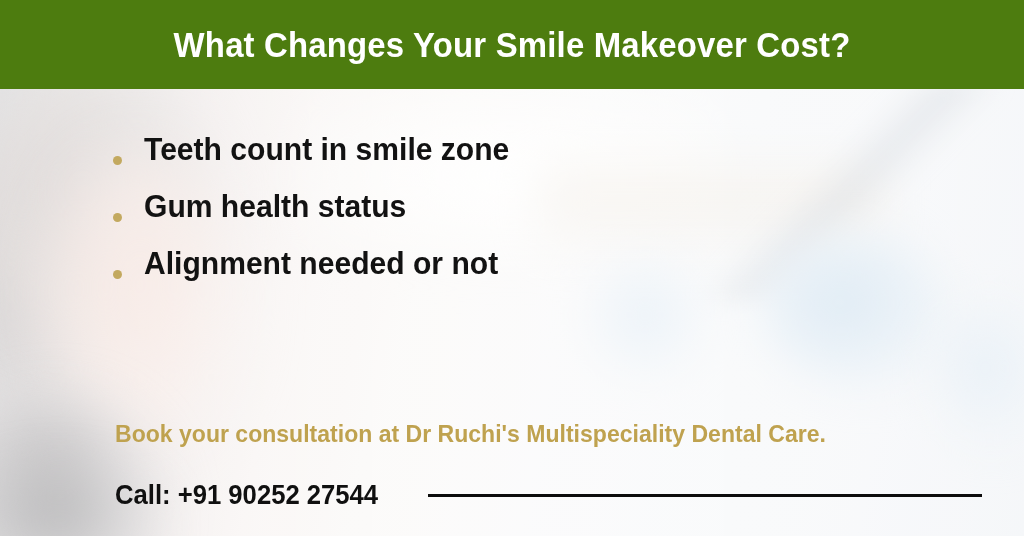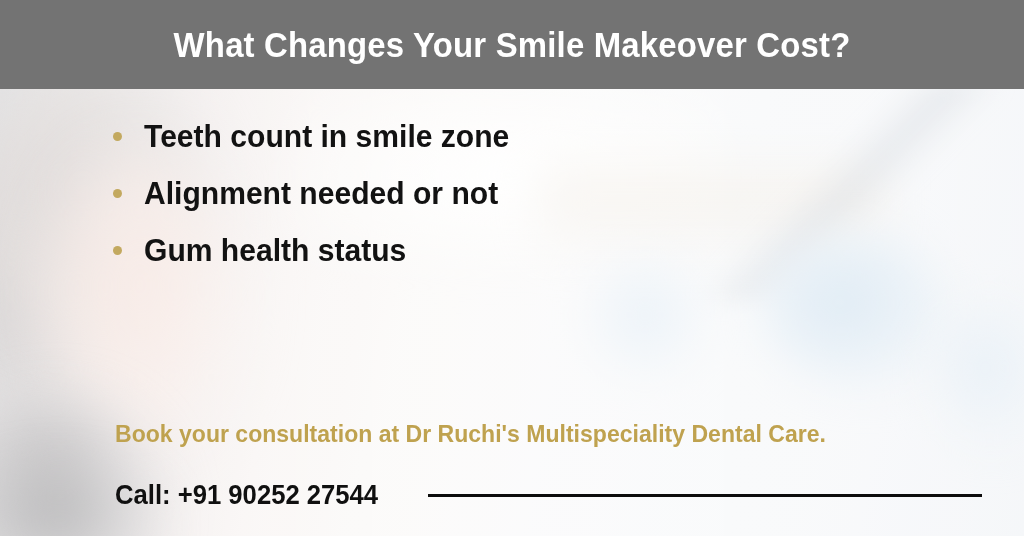--- a/index.html
+++ b/index.html
@@ -202,21 +202,21 @@
         rgba(255,255,255,0.42) 100%);
   }
 
   
   .header-band {
     position: absolute;
     left: 0;
     top: 0;
     width: 1024px;
     height: 89px;
-    background: #737373;
+    background: #4d7c0f;
     display: flex;
     align-items: center;
     justify-content: center;
     box-sizing: border-box;
   }
   .header-title {
     color: #ffffff;
     font-size: 35px;
     font-weight: 700;
     letter-spacing: 0.2px;
@@ -231,21 +231,21 @@
     position: absolute;
     left: 113px;
     top: 108px;
     width: 640px;
     margin: 0;
     padding: 0;
     list-style: none;
   }
   .bullet-item {
     display: flex;
-    align-items: center;
+    align-items: flex-end;
     height: 57px;
   }
   .bullet-dot {
     width: 9px;
     height: 9px;
     border-radius: 50%;
     background: #c3a95f;
     flex: 0 0 auto;
     margin-right: 22px;
   }
@@ -325,25 +325,25 @@
     <div class="header-title">What Changes Your Smile Makeover Cost?</div>
   </div>
 
   <ul class="bullet-list">
     <li class="bullet-item">
       <span class="bullet-dot"></span>
       <span class="bullet-text">Teeth count in smile zone</span>
     </li>
     <li class="bullet-item">
       <span class="bullet-dot"></span>
-      <span class="bullet-text">Alignment needed or not</span>
+      <span class="bullet-text">Gum health status</span>
     </li>
     <li class="bullet-item">
       <span class="bullet-dot"></span>
-      <span class="bullet-text">Gum health status</span>
+      <span class="bullet-text">Alignment needed or not</span>
     </li>
   </ul>
 
   <div class="cta-line">Book your consultation at Dr Ruchi's Multispeciality Dental Care.</div>
 
   <div class="call-row">
     <span class="call-text">Call: +91 90252 27544</span>
     <span class="call-rule"></span>
   </div>
 

